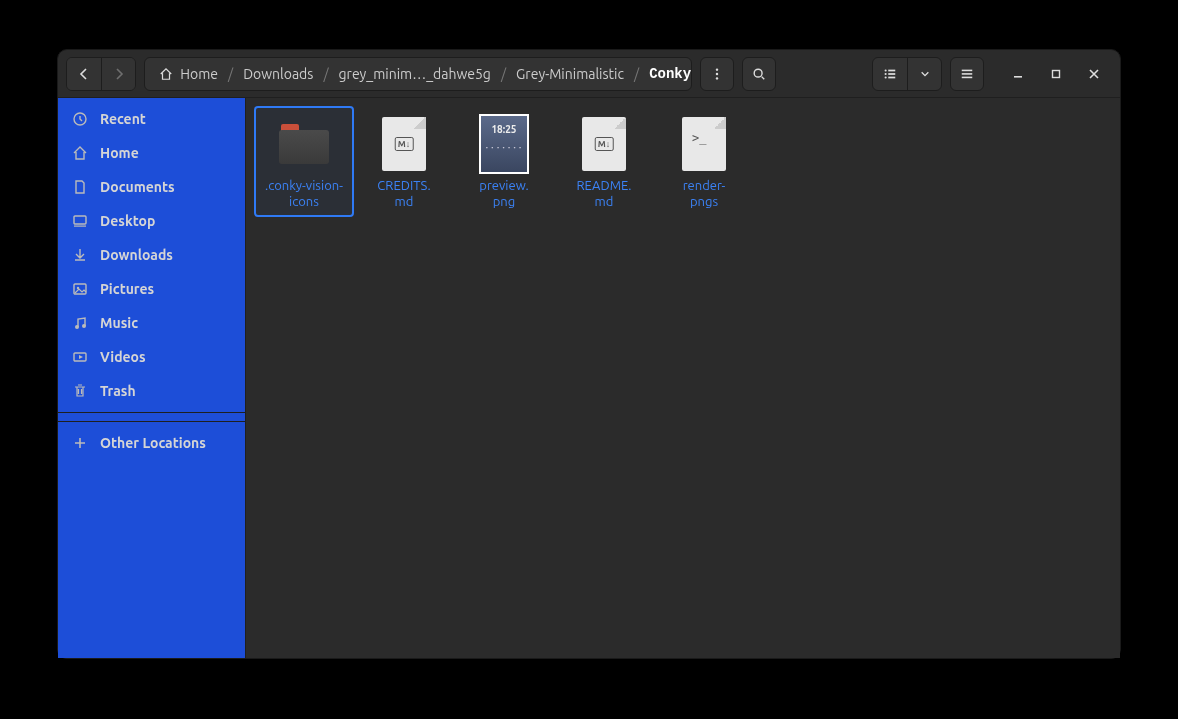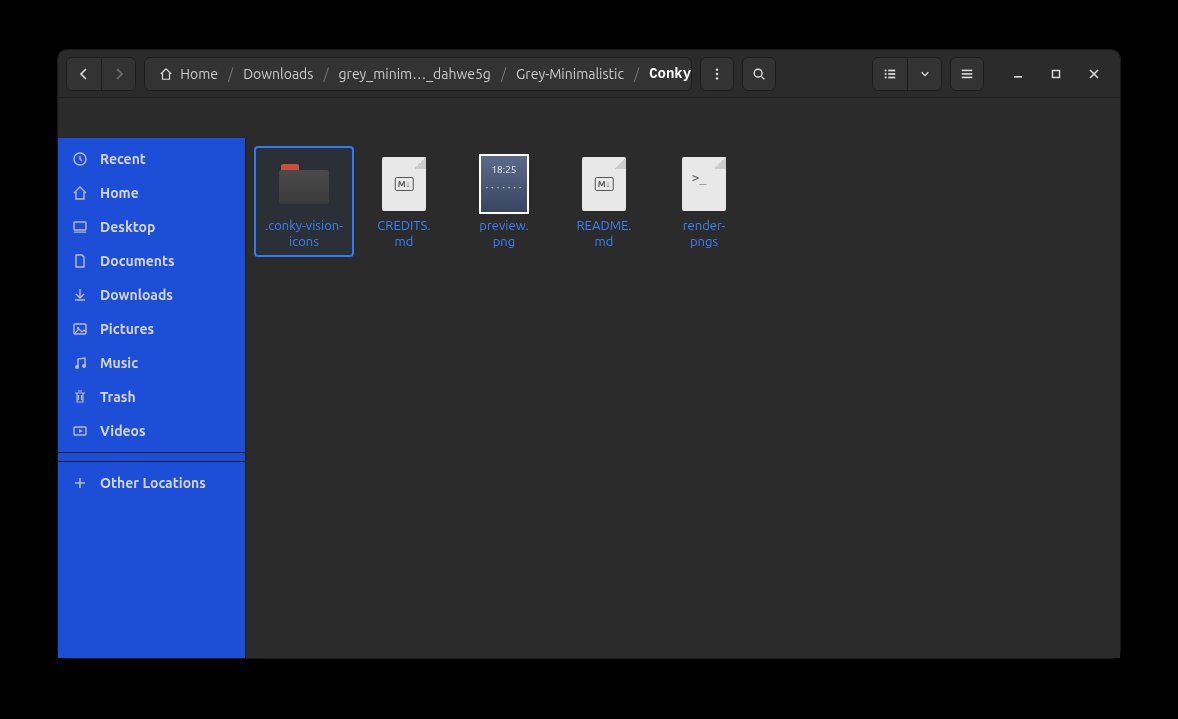--- a/index.html
+++ b/index.html
@@ -17,21 +17,20 @@
     left: 57px;
     top: 49px;
     width: 1064px;
     height: 610px;
     background: #2b2b2b;
     border-radius: 10px;
     box-shadow: 0 8px 30px rgba(0,0,0,.6);
     display: flex;
     flex-direction: column;
     border: 1px solid #1a1a1a;
-    gap: 40px;
   }
   .titlebar {
     height: 48px;
     display: flex;
     align-items: center;
     padding: 0 8px;
     gap: 8px;
     border-bottom: 1px solid #1f1f1f;
   }
   .nav-group {
@@ -221,21 +220,21 @@
     background: linear-gradient(#4a4a4a,#3a3a3a);
     border-radius:3px;
   }
   .preview-thumb {
     width:50px; height:60px;
     background: linear-gradient(#5b6a8a,#3a4660);
     border:2px solid #fff;
     position:relative;
     font-size:8px; color:#eee;
   }
-  .preview-thumb .t1 { position:absolute; top:8px; left:0; right:0; text-align:center; font-size:10px; font-weight:400; }
+  .preview-thumb .t1 { position:absolute; top:8px; left:0; right:0; text-align:center; font-size:10px; font-weight:700; }
   .preview-thumb .dots { position:absolute; top:28px; left:0; right:0; text-align:center; letter-spacing:1px; color:#c8c8d8; font-size:6px; }
   svg { display:block; }
 </style>
 </head>
 <body>
 
 <div class="window">
 
   <div class="titlebar">
 
@@ -348,33 +347,33 @@
         <span class="side-icon">
             <svg width="16" height="16" viewBox="0 0 16 16">
               <path d="M2 8 L8 2 L14 8 M4 7 V14 H12 V7" stroke="#bbb" stroke-width="1.4" fill="none"></path>
             </svg>
           </span>
         <span class="side-label">Home</span>
       </div>
       <div class="side-item">
         <span class="side-icon">
             <svg width="16" height="16" viewBox="0 0 16 16">
+              <path d="M4 2 H10 L12 4 V14 H4 Z" stroke="#bbb" stroke-width="1.4" fill="none"></path>
+            </svg>
+          </span>
+        <span class="side-label">Documents</span>
+      </div>
+      <div class="side-item">
+        <span class="side-icon">
+            <svg width="16" height="16" viewBox="0 0 16 16">
               <rect x="2" y="3" width="12" height="8" stroke="#bbb" stroke-width="1.4" fill="none" rx="1"></rect>
               <rect x="2" y="12.5" width="12" height="1.2" fill="#bbb"></rect>
             </svg>
           </span>
         <span class="side-label">Desktop</span>
-      </div>
-      <div class="side-item">
-        <span class="side-icon">
-            <svg width="16" height="16" viewBox="0 0 16 16">
-              <path d="M4 2 H10 L12 4 V14 H4 Z" stroke="#bbb" stroke-width="1.4" fill="none"></path>
-            </svg>
-          </span>
-        <span class="side-label">Documents</span>
       </div>
       <div class="side-item">
         <span class="side-icon">
             <svg width="16" height="16" viewBox="0 0 16 16">
               <path d="M8 2 V10 M4 7 L8 11 L12 7 M3 13 H13" stroke="#bbb" stroke-width="1.4" fill="none"></path>
             </svg>
           </span>
         <span class="side-label">Downloads</span>
       </div>
       <div class="side-item">
@@ -393,33 +392,33 @@
               <path d="M6 12 V4 L13 3 V11" stroke="#bbb" stroke-width="1.4" fill="none"></path>
               <circle cx="5" cy="12" r="2" fill="#bbb"></circle>
               <circle cx="12" cy="11" r="2" fill="#bbb"></circle>
             </svg>
           </span>
         <span class="side-label">Music</span>
       </div>
       <div class="side-item">
         <span class="side-icon">
             <svg width="16" height="16" viewBox="0 0 16 16">
-              <path d="M3 4 H13 M5 4 V13 H11 V4 M6 2 H10 M6.5 6 V11 M9.5 6 V11" stroke="#bbb" stroke-width="1.2" fill="none"></path>
-            </svg>
-          </span>
-        <span class="side-label">Trash</span>
-      </div>
-      <div class="side-item">
-        <span class="side-icon">
-            <svg width="16" height="16" viewBox="0 0 16 16">
               <rect x="2" y="4" width="12" height="8" stroke="#bbb" stroke-width="1.4" fill="none" rx="1"></rect>
               <path d="M7 6 L11 8 L7 10 Z" fill="#bbb"></path>
             </svg>
           </span>
         <span class="side-label">Videos</span>
+      </div>
+      <div class="side-item">
+        <span class="side-icon">
+            <svg width="16" height="16" viewBox="0 0 16 16">
+              <path d="M3 4 H13 M5 4 V13 H11 V4 M6 2 H10 M6.5 6 V11 M9.5 6 V11" stroke="#bbb" stroke-width="1.2" fill="none"></path>
+            </svg>
+          </span>
+        <span class="side-label">Trash</span>
       </div>
 
       <div class="side-separator"></div>
 
 
       <div class="side-separator"></div>
 
       <div class="side-item">
         <span class="side-icon">
             <svg width="16" height="16" viewBox="0 0 16 16">

